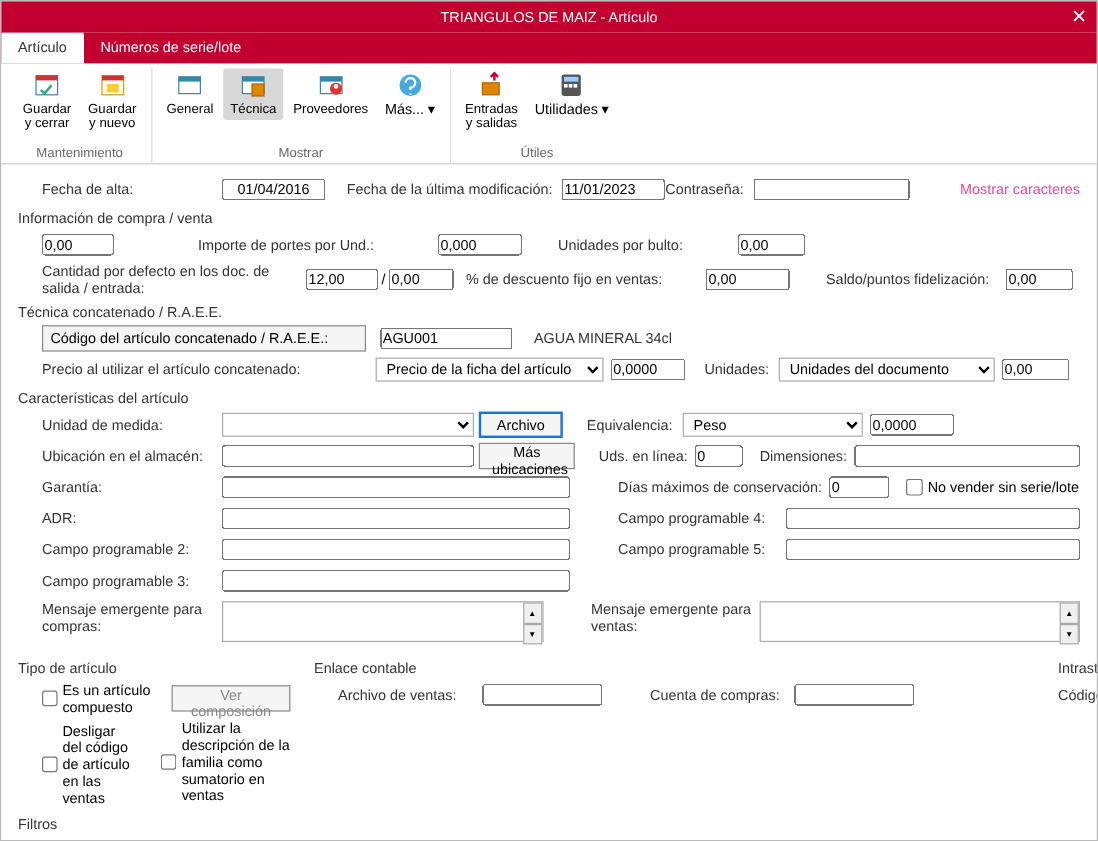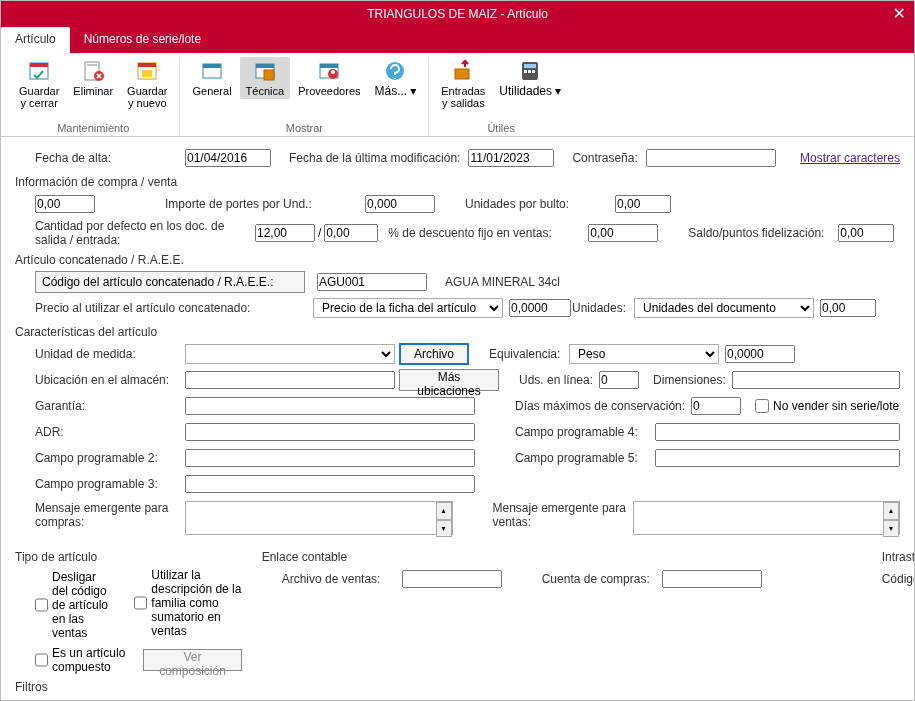--- a/index.html
+++ b/index.html
@@ -26,21 +26,21 @@
   .content { padding: 10px 14px; }
   .row { display: flex; align-items: center; margin-bottom: 4px; min-height: 22px; }
   .lbl { font-size: 12px; color: #333; }
   .section { font-size: 12px; color: #333; margin: 6px 0 4px 0; }
   
   input[type=text].fld, select.sel {
     border: 1px solid #aaa; height: 20px; padding: 1px 4px; font-size: 12px; background: #fff;
   }
   .btn { border: 1px solid #888; background: #f5f5f5; height: 22px; padding: 0 10px; cursor: pointer; font-size: 12px; }
   .btn.hl { border: 2px solid #1a73d8; }
-  .link { color: #4c1d95; text-decoration: underline; cursor: pointer; margin-left: auto; }
+  .link { color: #ec4899; cursor: pointer; margin-left: auto; }
   .chk { display: flex; align-items: center; gap: 4px; }
   .chk input { width: 14px; height: 14px; }
 
   .indent { padding-left: 20px; }
 
   .textarea-wrap { position:relative; flex:1; }
   .ta { border:1px solid #aaa; height:34px; width:100%; resize:none; font-size:12px; padding:2px 18px 2px 4px;}
   .spin { position:absolute; right:1px; top:1px; bottom:1px; width:16px; display:flex; flex-direction:column; }
   .spin div { flex:1; border:1px solid #aaa; background:#f0f0f0; font-size:8px; display:flex;align-items:center;justify-content:center; cursor:pointer;}
 
@@ -63,29 +63,20 @@
   <div class="ribbon-group">
     <div class="ribbon-items">
       <div class="ribbon-btn">
         <svg class="ribbon-icon" viewBox="0 0 24 24">
             <rect x="3" y="4" width="18" height="16" fill="#fff" stroke="#38a"></rect>
             <rect x="3" y="4" width="18" height="4" fill="#c33"></rect>
             <path d="M7 16 l3 3 l6-7" stroke="#2a7" stroke-width="2" fill="none"></path>
           </svg>
         <div class="ribbon-label" style="white-space:pre-line">Guardar
 y cerrar</div>
-      </div>
-      <div class="ribbon-btn">
-        <svg class="ribbon-icon" viewBox="0 0 24 24">
-            <rect x="4" y="3" width="14" height="18" fill="#fff" stroke="#888"></rect>
-            <path d="M6 6 h10" stroke="#888"></path>
-            <circle cx="18" cy="17" r="5" fill="#d33"></circle>
-            <path d="M15 17 h6 M18 14 v6" stroke="#fff" stroke-width="1.5" transform="rotate(45 18 17)"></path>
-          </svg>
-        <div class="ribbon-label">Eliminar</div>
       </div>
       <div class="ribbon-btn">
         <svg class="ribbon-icon" viewBox="0 0 24 24">
             <rect x="3" y="4" width="18" height="16" fill="#fff" stroke="#d90"></rect>
             <rect x="3" y="4" width="18" height="4" fill="#c33"></rect>
             <rect x="7" y="11" width="10" height="7" fill="#fc3"></rect>
           </svg>
         <div class="ribbon-label" style="white-space:pre-line">Guardar
 y nuevo</div>
       </div>
@@ -152,24 +143,24 @@
       </div>
     </div>
     <div class="ribbon-group-title">Útiles</div>
   </div>
 </div>
 
 <div class="content">
 
   <div class="row">
     <span class="lbl" style="width:170px;padding-left:20px">Fecha de alta:</span>
-    <input class="fld" style="width: 86px;" value="01/04/2016">
+    <input class="fld" style="width: 86px; text-align: center;" value="01/04/2016">
     <span class="lbl" style="margin-left:18px">Fecha de la última modificación:</span>
     <input class="fld ro" style="width: 86px; margin-left: 8px;" readonly="" value="11/01/2023">
-    <span class="lbl" style="margin-left:18px">Contraseña:</span>
+    <span class="lbl" style="">Contraseña:</span>
     <input class="fld" style="width: 130px; margin-left: 8px;">
     <span class="link">Mostrar caracteres</span>
   </div>
 
   <div class="section">Información de compra / venta</div>
 
   <div class="row indent">
     <input class="fld ra" style="width: 60px;" value="0,00">
     <span class="lbl" style="margin-left:70px;width:200px">Importe de portes por Und.:</span>
     <input class="fld ra" style="width: 70px;" value="0,000">
@@ -180,51 +171,51 @@
     <span class="lbl" style="width:220px">Cantidad por defecto en los doc. de salida / entrada:</span>
     <input class="fld ra" style="width: 60px;" value="12,00">
     <span style="margin:0 3px">/</span>
     <input class="fld ra" style="width: 54px;" value="0,00">
     <span class="lbl" style="margin-left:10px;width:200px">% de descuento fijo en ventas:</span>
     <input class="fld ra" style="width: 70px;" value="0,00">
     <span class="lbl" style="margin-left:30px;width:150px">Saldo/puntos fidelización:</span>
     <input class="fld ra" style="width: 56px;" value="0,00">
   </div>
 
-  <div class="section">Artículo concatenado / R.A.E.E.</div>
+  <div class="section">Técnica concatenado / R.A.E.E.</div>
 
   <div class="row indent">
     <button class="btn" style="width:270px;text-align:left;padding-left:6px">Código del artículo concatenado / R.A.E.E.:</button>
     <input class="fld" style="width: 110px; margin-left: 12px;" value="AGU001">
     <span class="lbl" style="margin-left:18px">AGUA MINERAL 34cl</span>
   </div>
   <div class="row indent">
     <span class="lbl" style="width:260px">Precio al utilizar el artículo concatenado:</span>
     <select class="sel" style="width:190px;margin-left:18px"><option>Precio de la ficha del artículo</option></select>
     <input class="fld ro ra" style="width: 62px; margin-left: 6px;" readonly="" value="0,0000">
-    <span class="lbl" style="margin-left:1px">Unidades:</span>
+    <span class="lbl" style="margin-left:16px">Unidades:</span>
     <select class="sel" style="width:180px;margin-left:8px"><option>Unidades del documento</option></select>
     <input class="fld ro ra" style="width: 56px; margin-left: 6px;" readonly="" value="0,00">
   </div>
 
   <div class="section">Características del artículo</div>
 
   <div class="row indent">
     <span class="lbl" style="width:150px">Unidad de medida:</span>
     <select class="sel" style="width:210px"><option></option></select>
     <button class="btn hl" style="margin-left:4px;width:70px">Archivo</button>
     <span class="lbl" style="margin-left:20px;width:80px">Equivalencia:</span>
     <select class="sel" style="width:150px"><option>Peso</option></select>
     <input class="fld ra" style="width: 70px; margin-left: 6px;" value="0,0000">
   </div>
 
   <div class="row indent">
     <span class="lbl" style="width:150px">Ubicación en el almacén:</span>
     <input class="fld" style="width: 210px;">
-    <button class="btn" style="margin-left:4px;width:100px">Más ubicaciones</button>
+    <button class="btn" style="margin-left:4px;width:80px">Más ubicaciones</button>
     <span class="lbl" style="margin-left:20px">Uds. en línea:</span>
     <input class="fld ra" style="width: 40px; margin-left: 6px;" value="0">
     <span class="lbl" style="margin-left:14px">Dimensiones:</span>
     <input class="fld" style="flex: 1 1 0%; margin-left: 6px;">
   </div>
 
   <div class="row indent">
     <span class="lbl" style="width:150px">Garantía:</span>
     <input class="fld" style="width: 290px;">
     <span class="lbl" style="margin-left:40px">Días máximos de conservación:</span>
@@ -267,39 +258,39 @@
       <div class="spin">
           <div>▴</div>
           <div>▾</div>
         </div>
     </div>
   </div>
 
   <div class="cols" style="margin-top:6px">
     <div style="width:390px">
       <div class="section">Tipo de artículo</div>
+      <div class="row indent">
+        <label class="chk">
+            <input type="checkbox" style="">
+            <span>Es un artículo compuesto</span>
+          </label>
+        <button class="btn" style="margin-left:auto;width:130px;color:#888" disabled="">Ver composición</button>
+      </div>
       <div class="row indent">
           <label class="chk">
             <input type="checkbox" style="">
             <span>Desligar del código de artículo en las ventas</span>
           </label>
       <div class="row indent">
             <label class="chk">
               <input type="checkbox" style="">
               <span>Utilizar la descripción de la familia como sumatorio en ventas</span>
             </label>
           </div>
     </div>
-      <div class="row indent">
-        <label class="chk">
-            <input type="checkbox" style="">
-            <span>Es un artículo compuesto</span>
-          </label>
-        <button class="btn" style="margin-left:auto;width:130px;color:#888" disabled="">Ver composición</button>
-      </div>
 
     <div style="width:210px">
       <div class="section">Filtros</div>
       <div class="row"></div>
 
     </div>
 
   </div>
 
   <div class="cols">

